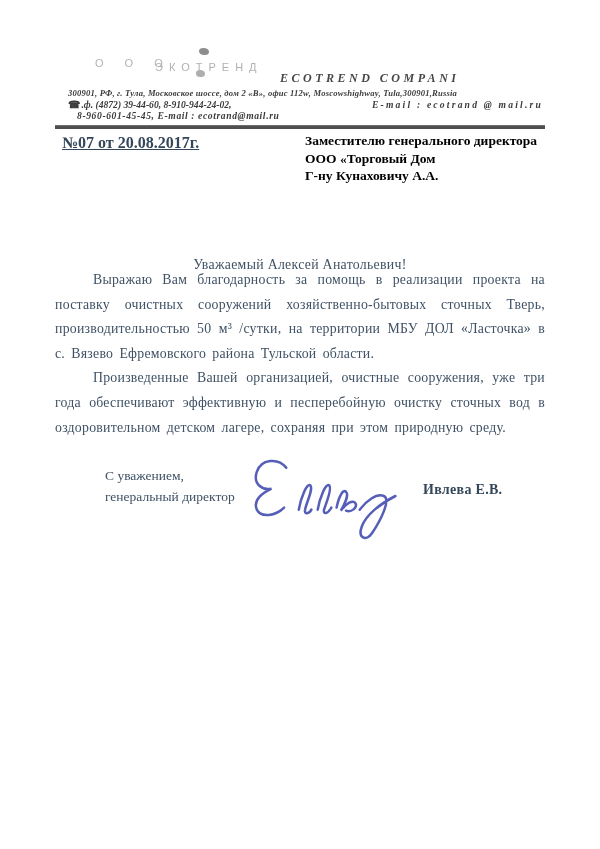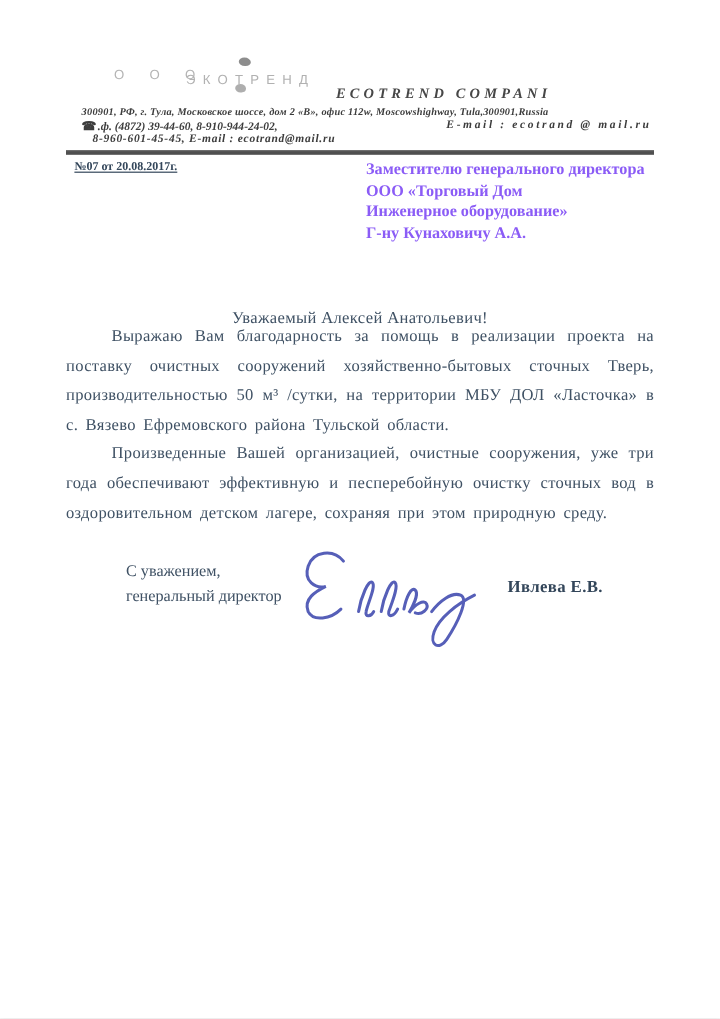--- a/index.html
+++ b/index.html
@@ -50,26 +50,26 @@
     letter-spacing:0.6px;
   }
   .divider{
     position:absolute;top:125px;left:0;right:0;height:3px;
     background:#4f4f4f;
     border-top:1px solid #6e6e6e;
   }
   
   .refno{
     position:absolute;top:134px;left:62px;
-    font-size:10px;font-weight:bold;color:#33465a;
+    font-size:16px;font-weight:bold;color:#33465a;
     text-decoration:underline;
   }
   .recipient{
     position:absolute;top:132px;left:305px;width:255px;
-    font-size:13.5px;font-weight:bold;line-height:17.5px;color:#8b5cf6;
+    font-size:13.5px;font-weight:bold;line-height:17.5px;color:#000000;
   }
   
   .salutation{
     position:absolute;top:257px;left:55px;right:55px;
     text-align:center;font-size:13.8px;color:#3f5164;letter-spacing:0.3px;
   }
   .body-text{position:absolute;top:268px;left:55px;right:55px;}
   .body-text p{
     margin:0;text-indent:38px;text-align:justify;
     font-size:13.8px;line-height:24.6px;color:#3f5164;
@@ -113,21 +113,20 @@
     <div class="contact-row2">8-960-601-45-45, E-mail : ecotrand@mail.ru</div>
 
     <div class="divider"></div>
   </header>
 
   <div class="refno">№07 от 20.08.2017г.</div>
 
   <div class="recipient">
     <div>Заместителю генерального директора</div>
     <div>ООО «Торговый Дом</div>
-    <div>Инженерное оборудование»</div>
     <div>Г-ну Кунаховичу А.А.</div>
   </div>
 
   <div class="salutation">Уважаемый Алексей Анатольевич!</div>
 
   <div class="body-text">
     <p>Выражаю Вам благодарность за помощь в реализации проекта на поставку очистных сооружений хозяйственно-бытовых сточных Тверь, производительностью 50 м³ /сутки, на территории МБУ ДОЛ «Ласточка» в с. Вязево Ефремовского района Тульской области.</p>
     <p>Произведенные Вашей организацией, очистные сооружения, уже три года обеспечивают эффективную и песперебойную очистку сточных вод в оздоровительном детском лагере, сохраняя при этом природную среду.</p>
   </div>
 

